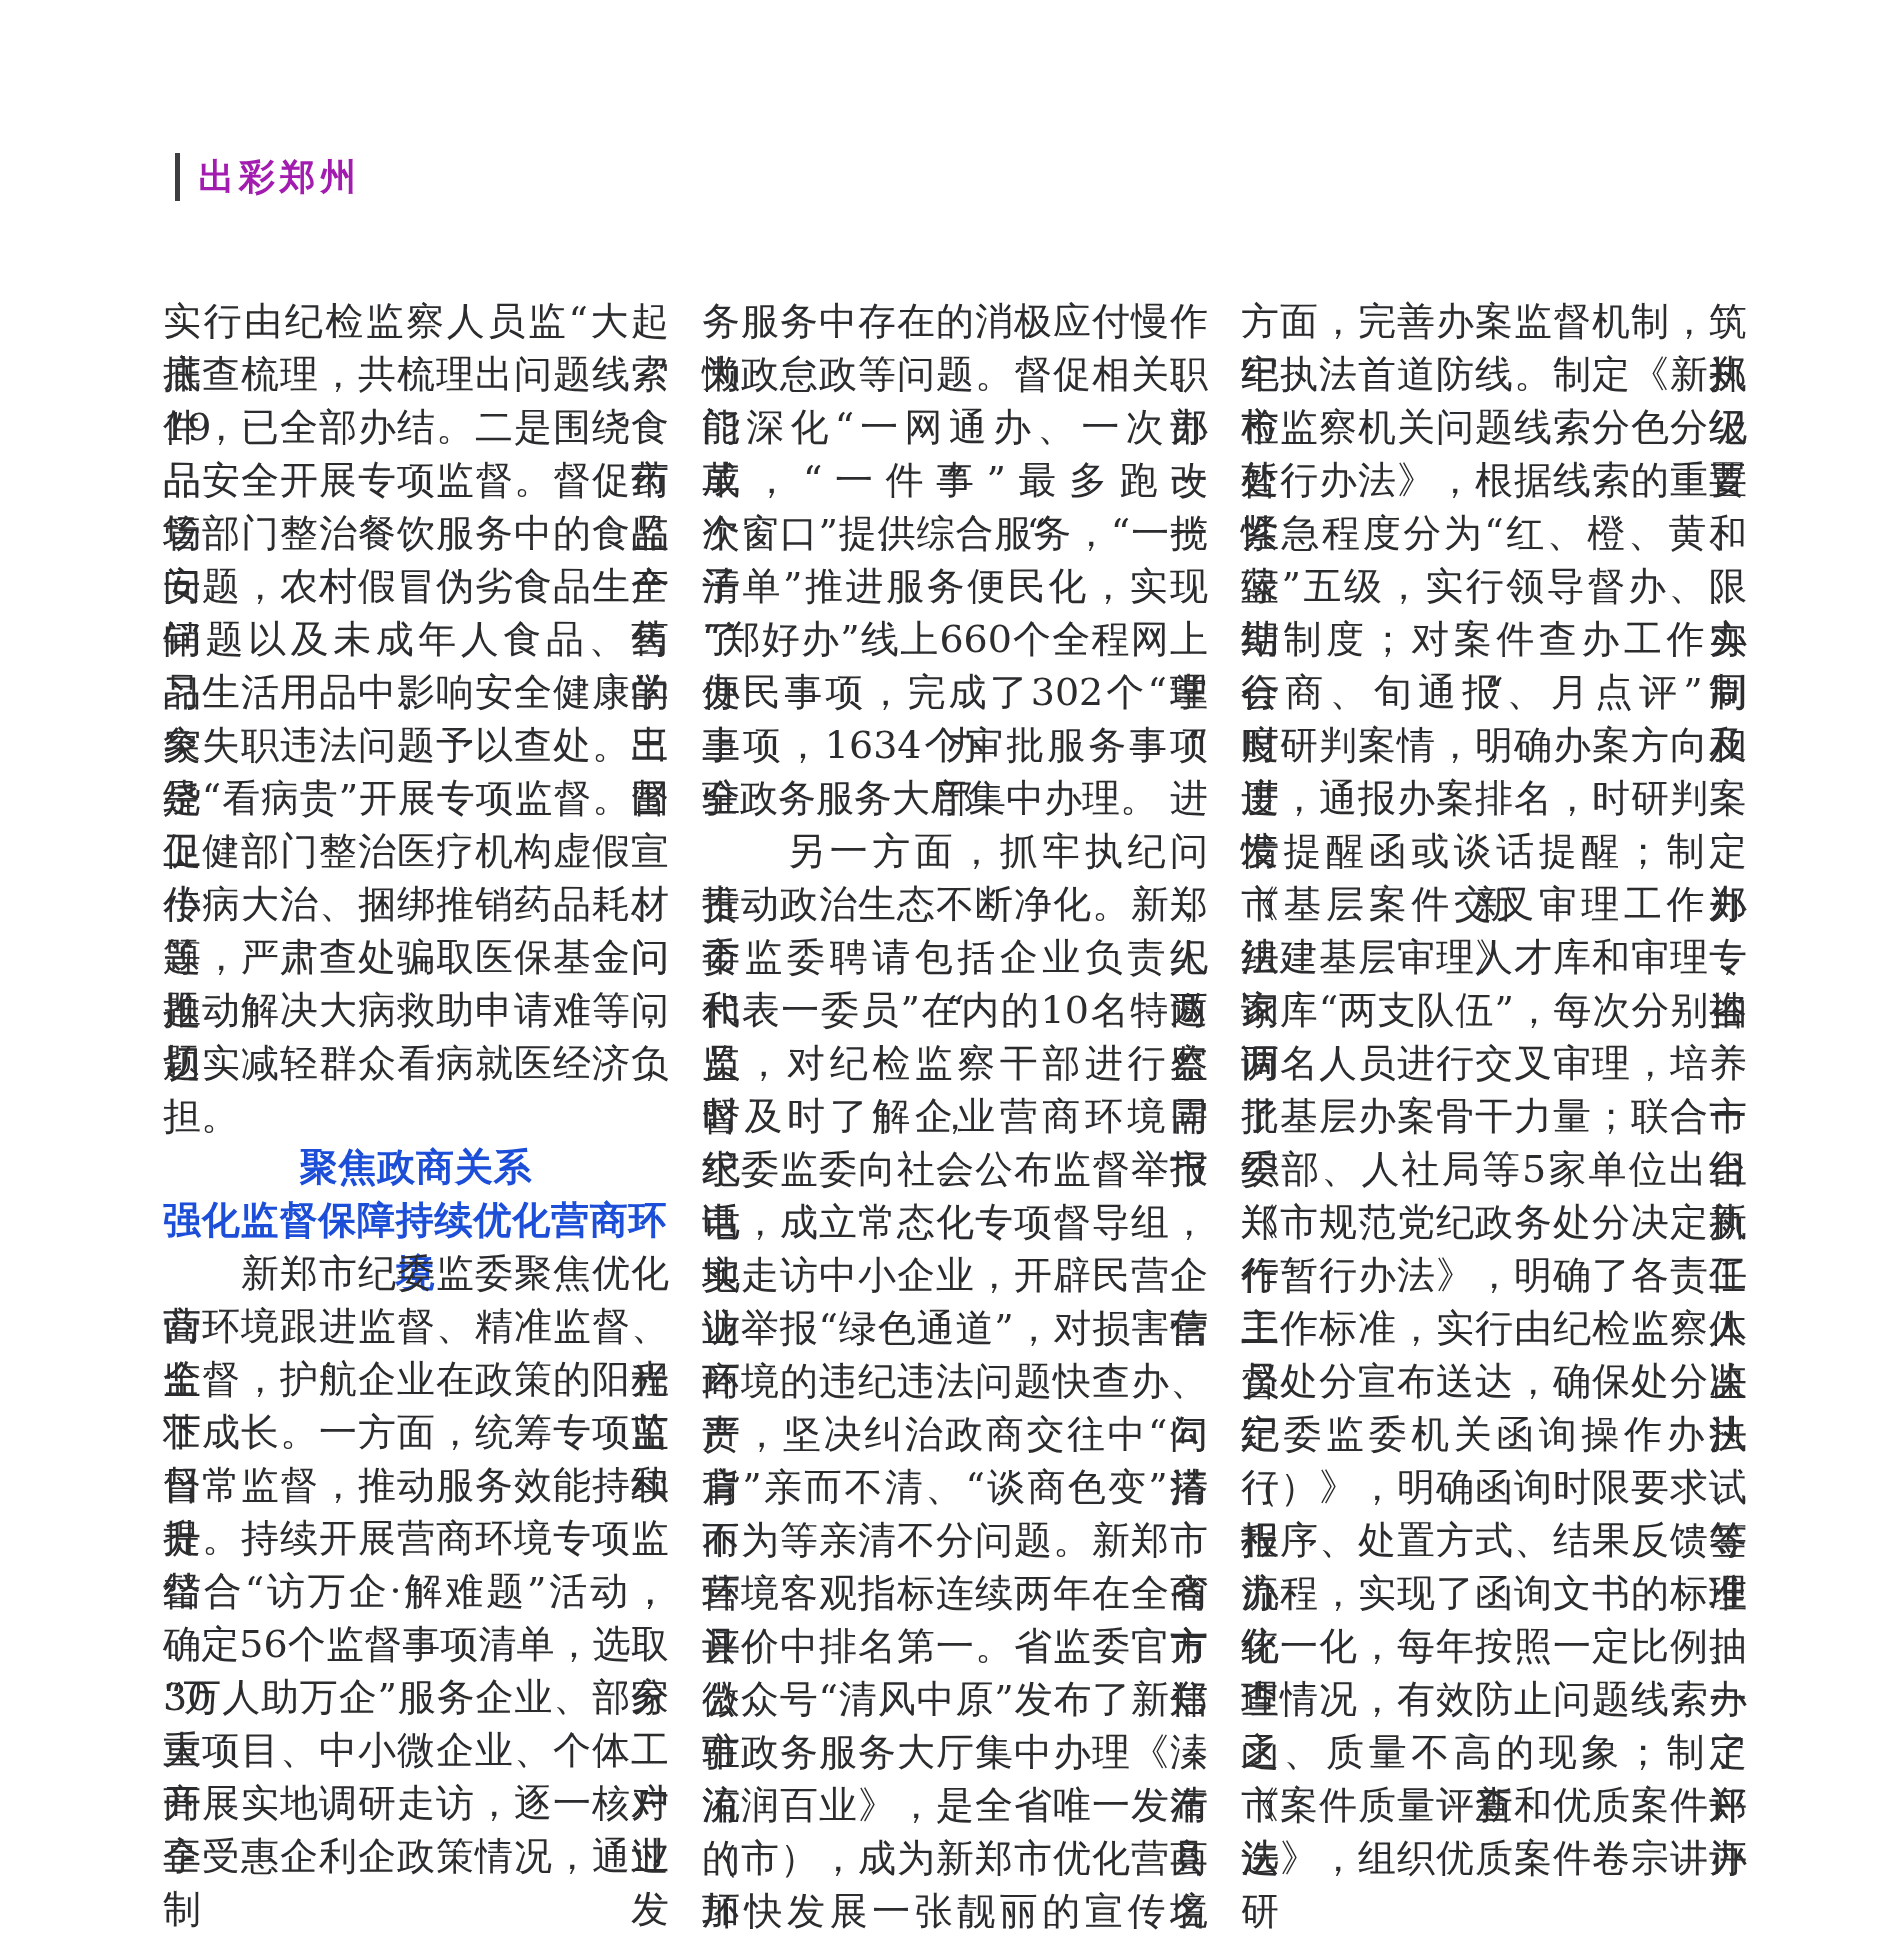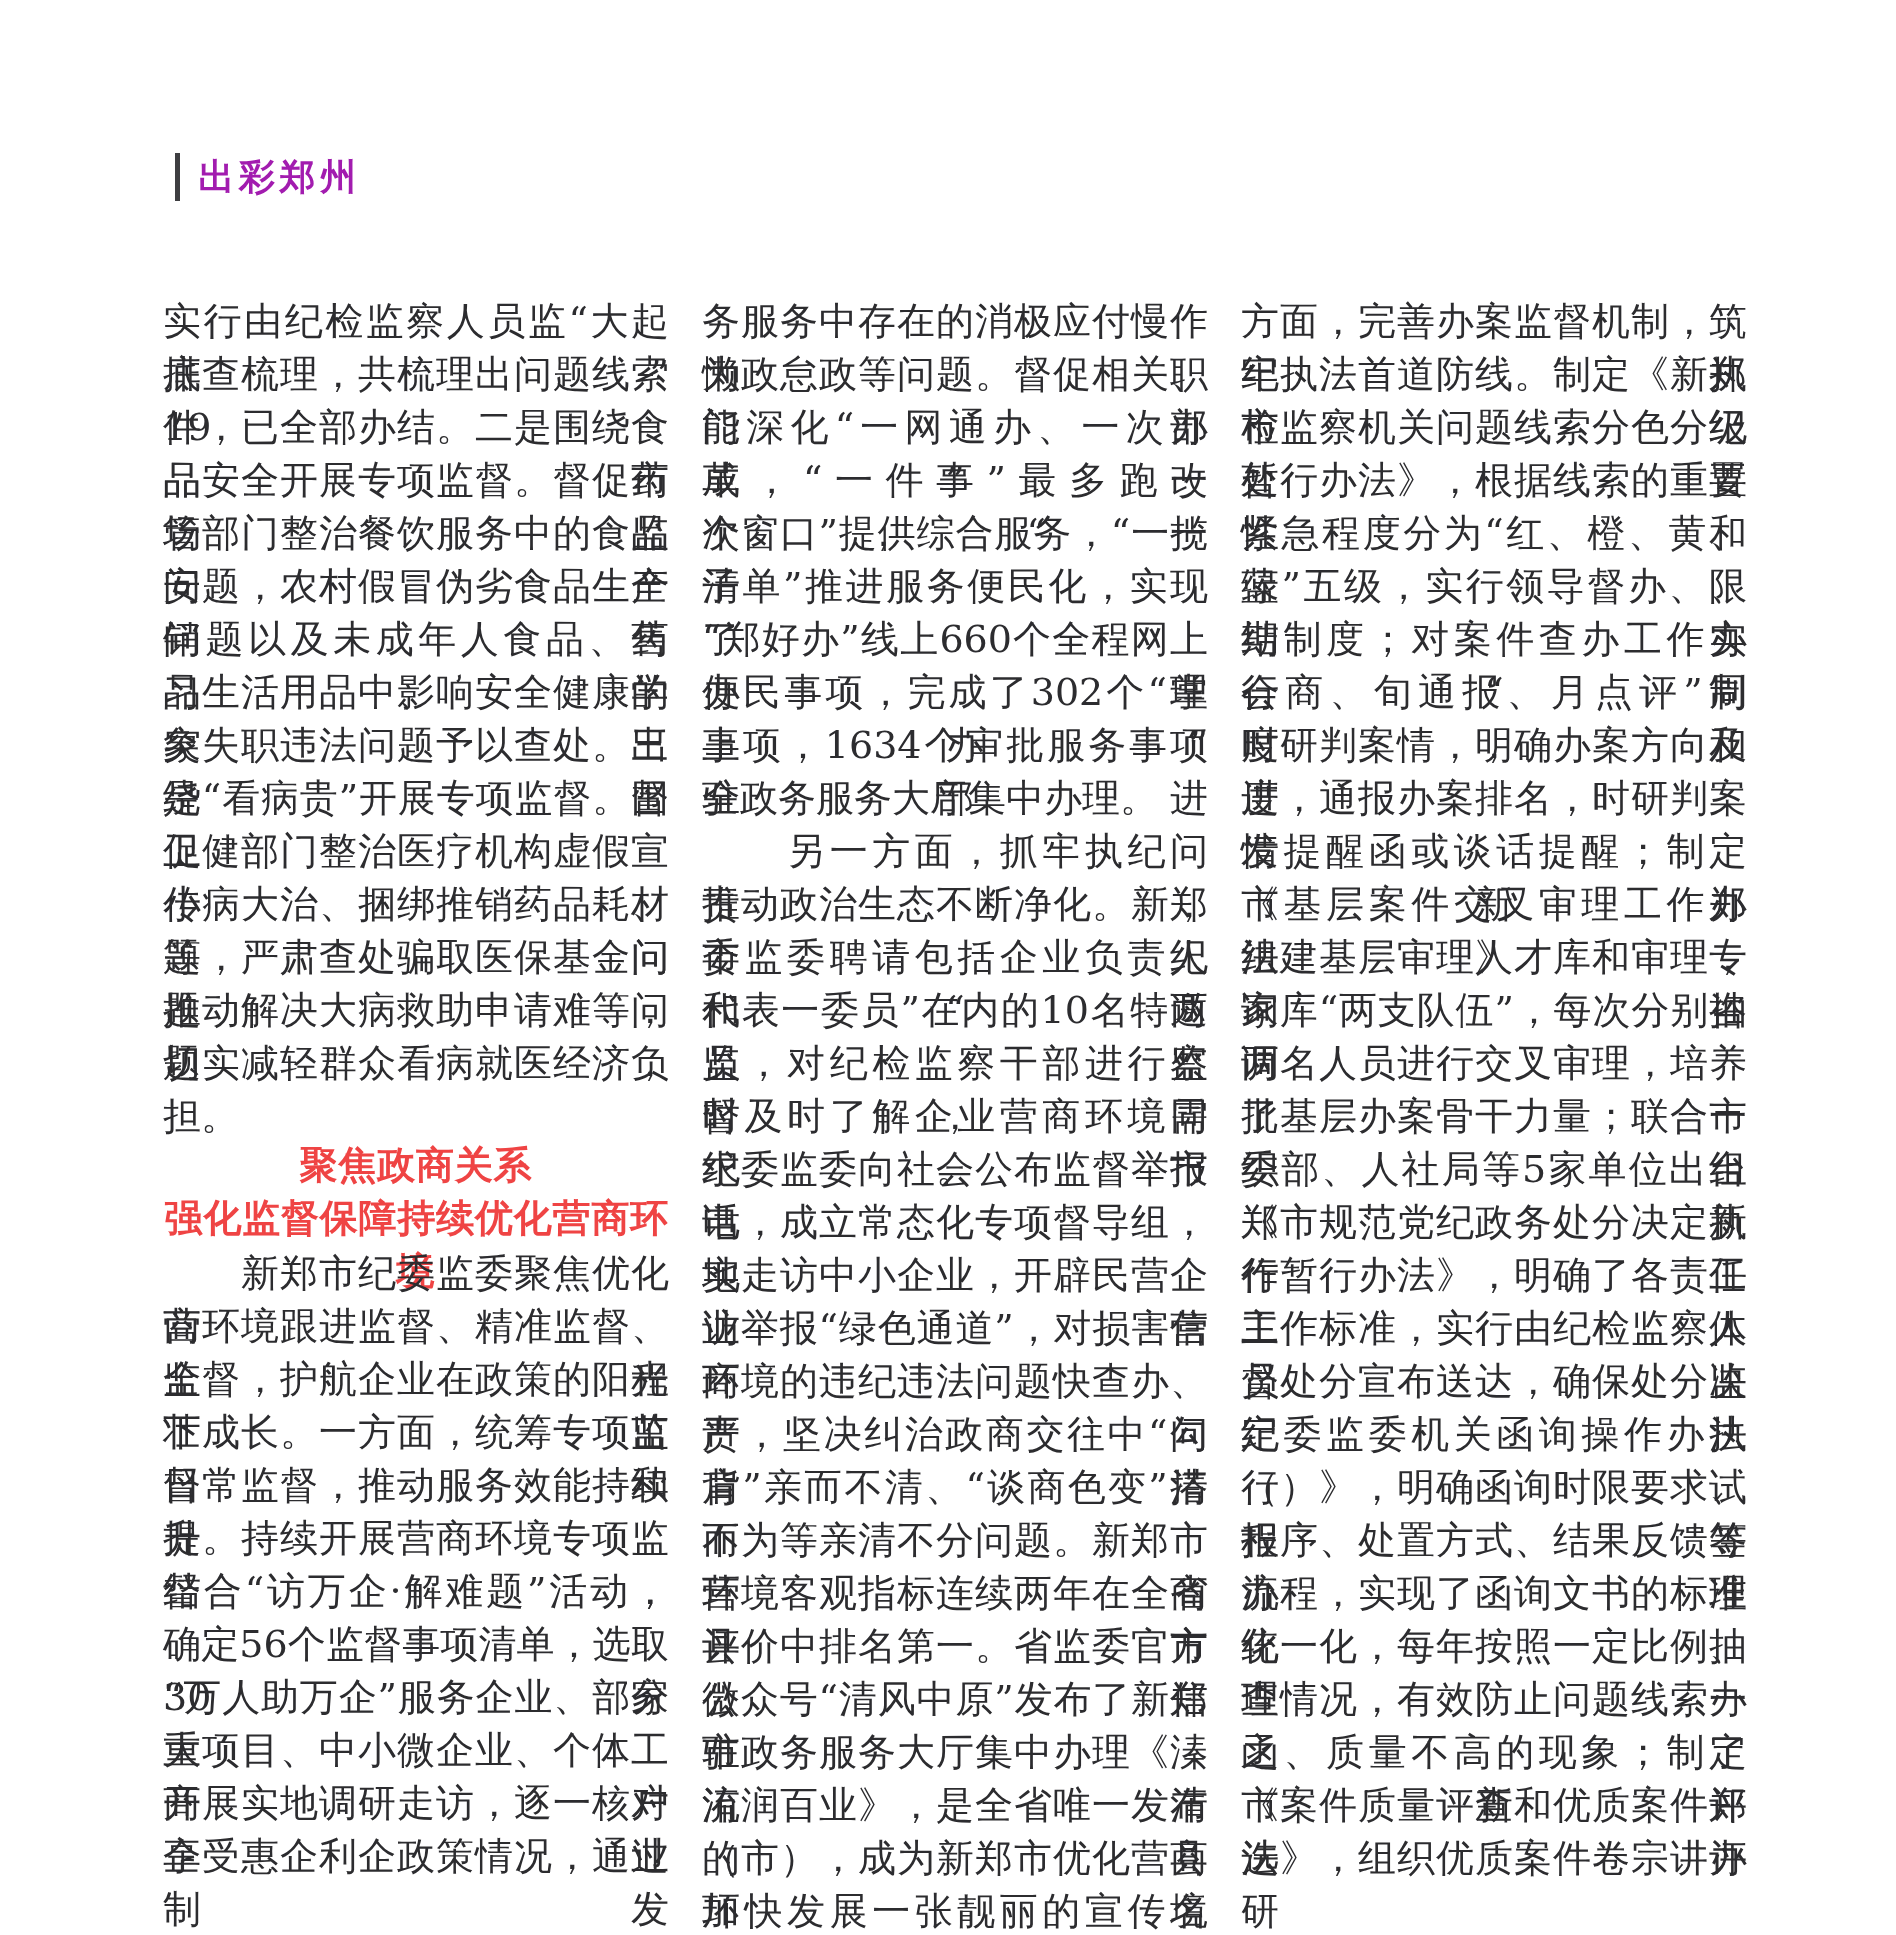--- a/index.html
+++ b/index.html
@@ -42,24 +42,24 @@
     font-size:38px;
     color:#2c2c2f;
     text-align:justify;
     text-align-last:justify;
     text-justify:inter-character;
     word-break:break-all;
     white-space:pre-wrap;
   }
   .line.e { text-align-last:left; }
   .line.h, .line.hg {
-    font-family:Liberation Mono, monospace;
+    font-family:Liberation Serif, serif;
     font-weight:700;
-    color:#ef4444;
-    text-align:right;
+    color:#1d4ed8;
+    text-align:left;
     text-align-last:center;
     letter-spacing:0.8px;
   }
   .line.hg { margin-top:51px; }
 </style>
 </head>
 <body>
 
 <div class="page">
 

